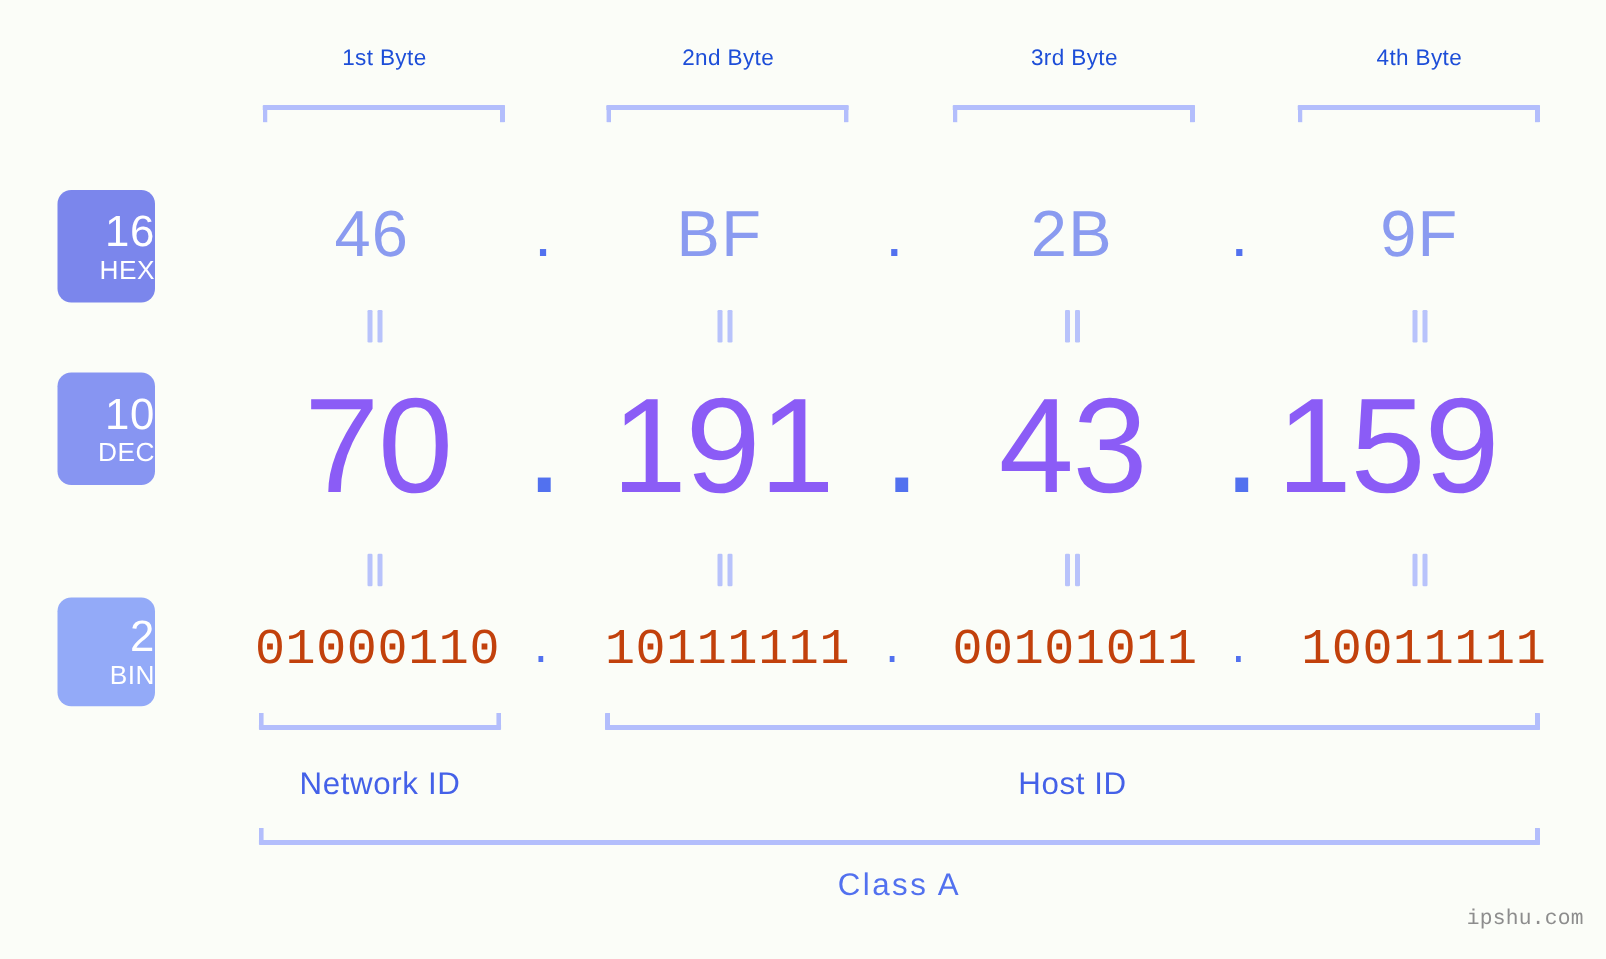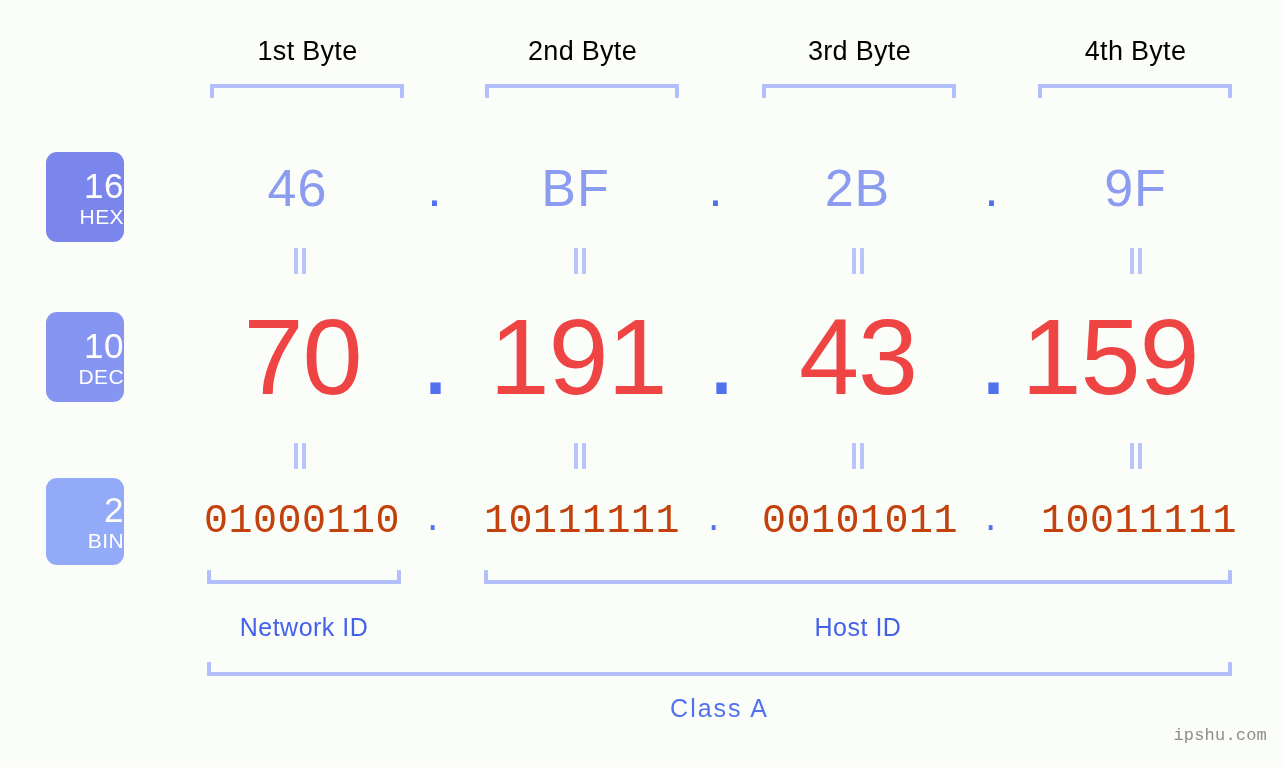--- a/index.html
+++ b/index.html
@@ -18,22 +18,22 @@
   #stage {
     position: relative;
     width: 1285px;
     height: 767px;
   }
 
   
   .byte-header {
     position: absolute;
     text-align: center;
-    color: #000000;
-    font-size: 27px;
+    color: #1d4ed8;
+    font-size: 18px;
     font-family: "Liberation Sans Narrow", "Liberation Sans", sans-serif;
     letter-spacing: 0.3px;
     white-space: nowrap;
     top: 36px;
   }
 
   
   .bracket-down {
     position: absolute;
     border: 4px solid #b3befc;
@@ -98,21 +98,21 @@
     font-family: "Liberation Sans Narrow", "Liberation Sans", sans-serif;
     letter-spacing: 1px;
   }
   .hex-row .dot {
     color: #5271ef;
     font-size: 52px;
     font-family: "Liberation Sans", sans-serif;
   }
 
   .dec-row .cell {
-    color: #ef4444;
+    color: #8b5cf6;
     font-size: 108px;
     font-family: "Liberation Sans Narrow", "Liberation Sans", sans-serif;
     letter-spacing: -1px;
   }
   .dec-row .dot {
     color: #5271ef;
     font-size: 108px;
   }
 
   .bin-row .cell {
@@ -187,21 +187,21 @@
 
   <div class="bracket-down" style="left:210px; top:84px; width:194px;"></div>
   <div class="bracket-down" style="left:485px; top:84px; width:194px;"></div>
   <div class="bracket-down" style="left:762px; top:84px; width:194px;"></div>
   <div class="bracket-down" style="left:1038px; top:84px; width:194px;"></div>
 
   <div class="badge" style="top:152px; height:90px; background:#7b86ec;">
     <div class="num">16</div>
     <div class="abbr">HEX</div>
   </div>
-  <div class="badge" style="top:312px; height:90px; background:#8795f2;">
+  <div class="badge" style="top:298px; height:90px; background:#8795f2;">
     <div class="num">10</div>
     <div class="abbr">DEC</div>
   </div>
   <div class="badge" style="top:478px; height:87px; background:#93aaf8;">
     <div class="num">2</div>
     <div class="abbr">BIN</div>
   </div>
 
   <div class="row hex-row" style="top:188px;">
     <div class="cell" style="left:210px; width:175px;">46</div>

